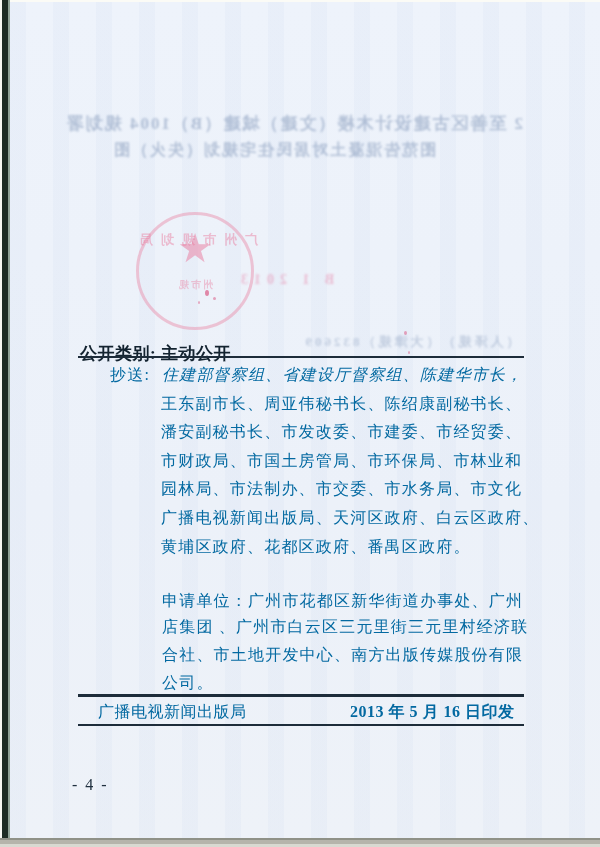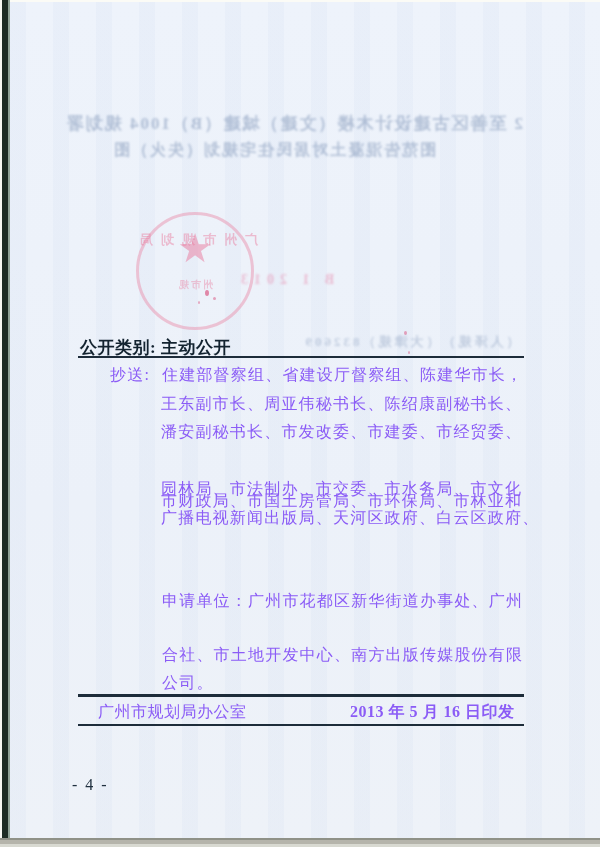--- a/index.html
+++ b/index.html
@@ -52,22 +52,22 @@
     font-size:13px;letter-spacing:8px;color:rgba(233,120,156,0.45);
     white-space:nowrap;font-weight:bold;
   }
   .seal-inner-text{
     position:absolute;left:50%;top:56%;transform:translateX(-50%);
     font-size:10px;letter-spacing:2px;color:rgba(233,120,156,0.4);
     white-space:nowrap;font-weight:bold;
   }
   .speck{position:absolute;border-radius:50%;background:#d94f7d;z-index:5;}
   
-  .txt{color:#8b5cf6;white-space:nowrap;}
-  .heading{font-size:17px;font-weight:bold;letter-spacing:0.5px;color:#132330;}
+  .txt{color:#0369a1;white-space:nowrap;}
+  .heading{font-size:17px;font-weight:bold;letter-spacing:0.5px;color:#132330;margin-top:6px;}
   .rule{background:#1d2c3a;z-index:5;}
   .bodyline{font-size:16px;letter-spacing:1.2px;line-height:1;}
   .footerline{font-size:16px;letter-spacing:0.5px;}
   .pagenum{font-size:16px;letter-spacing:2px;color:#20303f;}
 </style>
 </head>
 <body>
 
 <div class="stage">
 
@@ -87,33 +87,35 @@
   <div class="speck" style="left:205px;top:290px;width:4px;height:6px;opacity:.65;"></div>
   <div class="speck" style="left:213px;top:297px;width:3px;height:3px;opacity:.5;"></div>
   <div class="speck" style="left:198px;top:301px;width:2px;height:3px;opacity:.45;"></div>
   <div class="speck" style="left:404px;top:331px;width:3px;height:4px;opacity:.5;"></div>
   <div class="speck" style="left:408px;top:351px;width:2px;height:3px;opacity:.45;"></div>
 
   <div class="abs txt heading" style="left:80px;top:336px;">公开类别: 主动公开</div>
   <div class="abs rule" style="left:78px;top:356px;width:446px;height:2px;"></div>
 
   <div class="abs txt bodyline" style="left:110px;top:367px;">抄送:</div>
-  <div class="abs txt bodyline" style="left:162px;top:367px;">住建部督察组、省建设厅督察组、陈建华市长，</div>
+  <div class="abs txt bodyline" style="left:162px;top:367px;font-style:italic;">住建部督察组、省建设厅督察组、陈建华市长，</div>
   <div class="abs txt bodyline" style="left:161px;top:396px;">王东副市长、周亚伟秘书长、陈绍康副秘书长、</div>
   <div class="abs txt bodyline" style="left:161px;top:424px;">潘安副秘书长、市发改委、市建委、市经贸委、</div>
-  <div class="abs txt bodyline" style="left:161px;top:453px;margin-top:40px;">市财政局、市国土房管局、市环保局、市林业和</div>
+  <div class="abs txt bodyline" style="left:161px;top:453px;">市财政局、市国土房管局、市环保局、市林业和</div>
   <div class="abs txt bodyline" style="left:161px;top:481px;">园林局、市法制办、市交委、市水务局、市文化</div>
   <div class="abs txt bodyline" style="left:161px;top:510px;">广播电视新闻出版局、天河区政府、白云区政府、</div>
+  <div class="abs txt bodyline" style="left:161px;top:539px;">黄埔区政府、花都区政府、番禺区政府。</div>
 
   <div class="abs txt bodyline" style="left:162px;top:563px;margin-top:30px;">申请单位：广州市花都区新华街道办事处、广州</div>
+  <div class="abs txt bodyline" style="left:162px;top:619px;">店集团 、广州市白云区三元里街三元里村经济联</div>
   <div class="abs txt bodyline" style="left:162px;top:647px;">合社、市土地开发中心、南方出版传媒股份有限</div>
   <div class="abs txt bodyline" style="left:162px;top:675px;">公司。</div>
 
   <div class="abs rule" style="left:78px;top:694px;width:446px;height:3px;"></div>
-  <div class="abs txt footerline" style="left:98px;top:702px;">广州市规划局办公室</div>
+  <div class="abs txt footerline" style="left:98px;top:702px;">广播电视新闻出版局</div>
   <div class="abs txt footerline" style="left:350px;top:702px;font-weight:bold;">2013 年 5 月 16 日印发</div>
   <div class="abs rule" style="left:78px;top:724px;width:446px;height:2px;"></div>
 
   <div class="abs txt pagenum" style="left:72px;top:776px;">- 4 -</div>
 
   <div class="edge-top"></div>
   <div class="edge-left"></div>
   <div class="edge-bottom"></div>
 </div>
 

